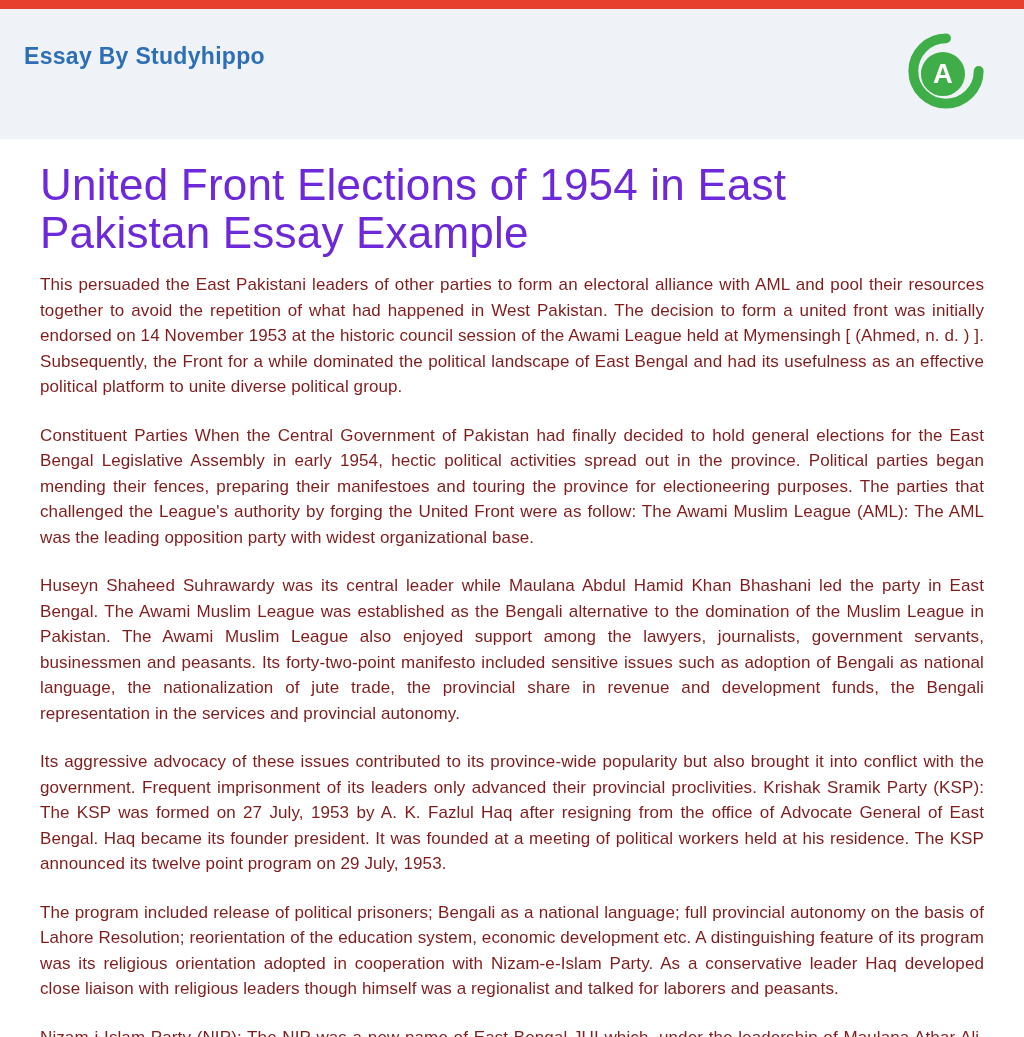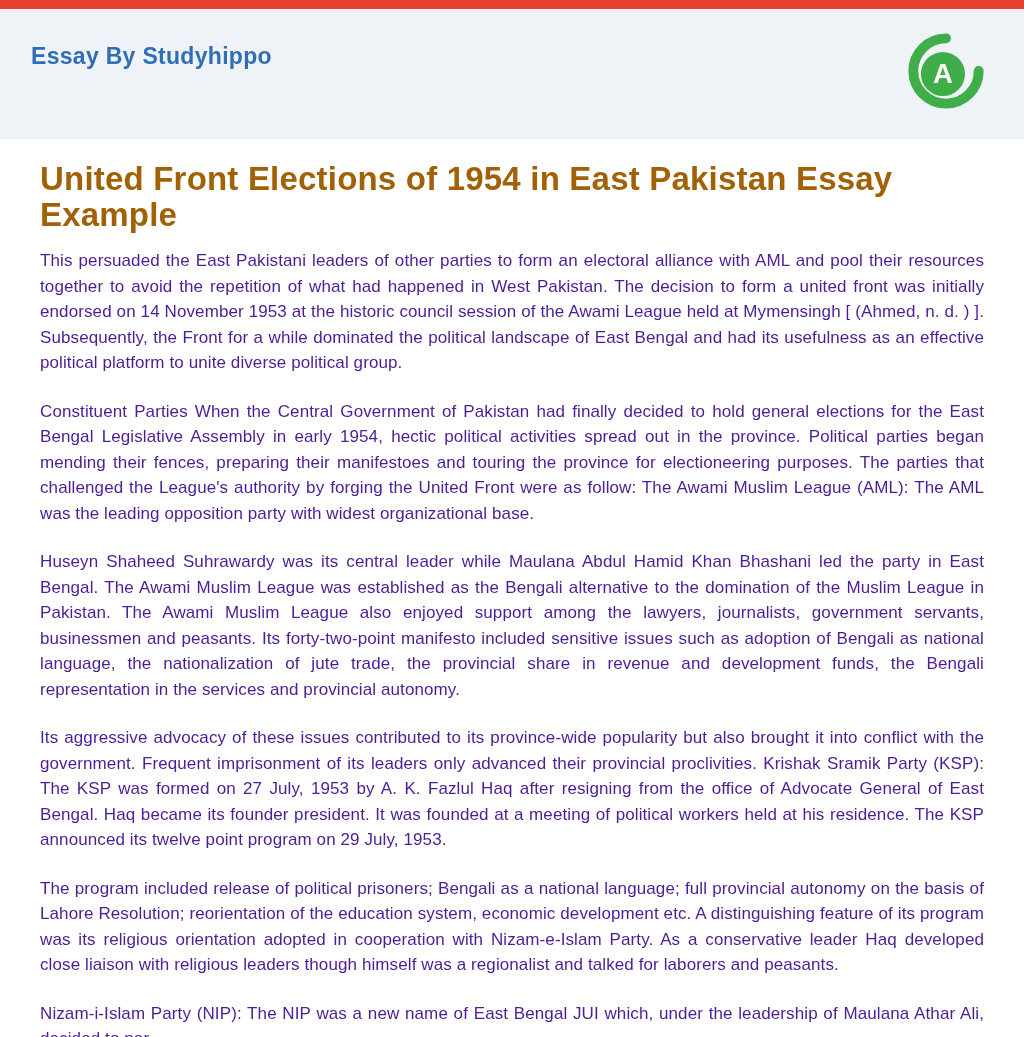--- a/index.html
+++ b/index.html
@@ -13,21 +13,21 @@
     min-height: 1037px;
     background: #ffffff;
     box-sizing: border-box;
   }
   .top-bar {
     height: 9px;
     background: #e8402e;
   }
   .header {
     background: #eff3f8;
-    padding: 28px 40px 30px 31px;
+    padding: 28px 40px 30px 24px;
     display: flex;
     justify-content: space-between;
     align-items: flex-start;
     text-align: right;
   }
   .header-left { display: flex; flex-direction: column; }
   .site-title {
     color: #2e6eb5;
     font-size: 23px;
     font-weight: 700;
@@ -49,31 +49,31 @@
     margin-top: -4px;
     cursor: pointer;
     flex: 0 0 auto;
   }
   .main {
     padding: 22px 40px 40px 40px;
   }
   h1.article-title {
     margin: 0 0 16px 0;
     max-width: 920px;
-    font-size: 33px;
+    font-size: 44px;
     line-height: 1.08;
-    font-weight: 700;
-    color: #a16207;
+    font-weight: 400;
+    color: #6d28d9;
     letter-spacing: 0.2px;
   }
   p.essay-paragraph {
     margin: 0 0 23px 0;
     font-size: 17px;
     line-height: 1.5;
-    color: #4c1d95;
+    color: #7f1d1d;
     text-align: justify;
     letter-spacing: 0.1px;
   }
 </style>
 </head>
 <body>
 
 <div class="page">
 
   <div class="top-bar"></div>

